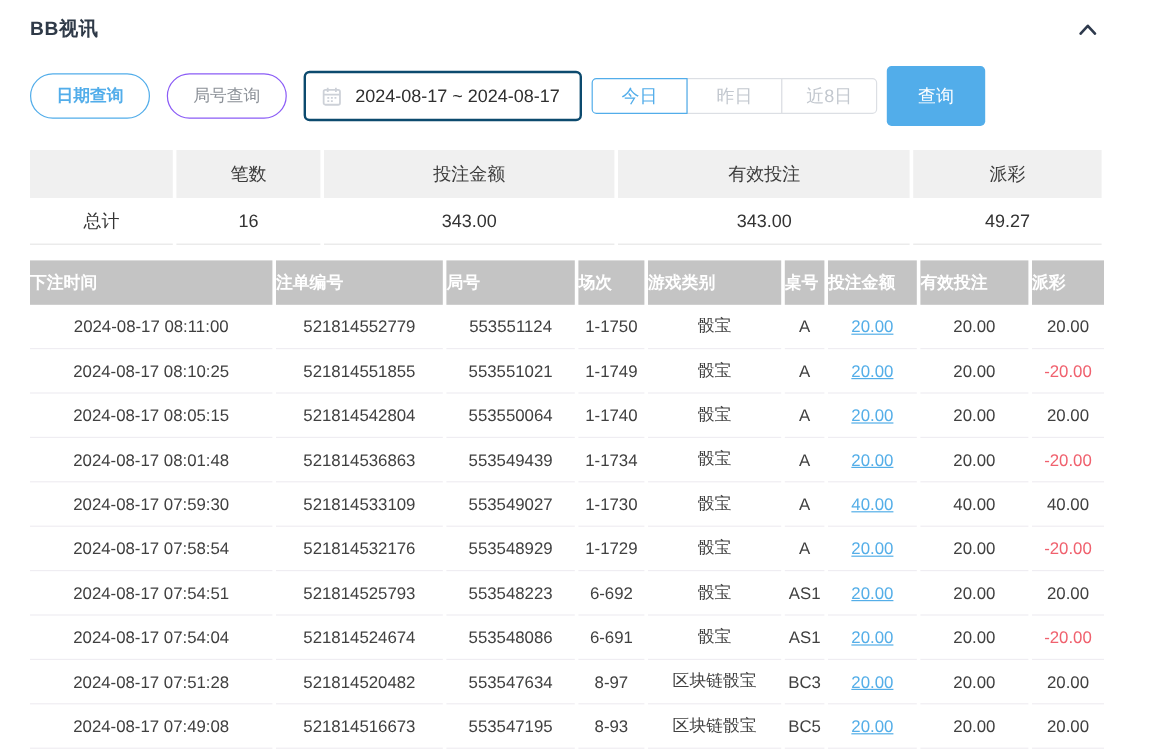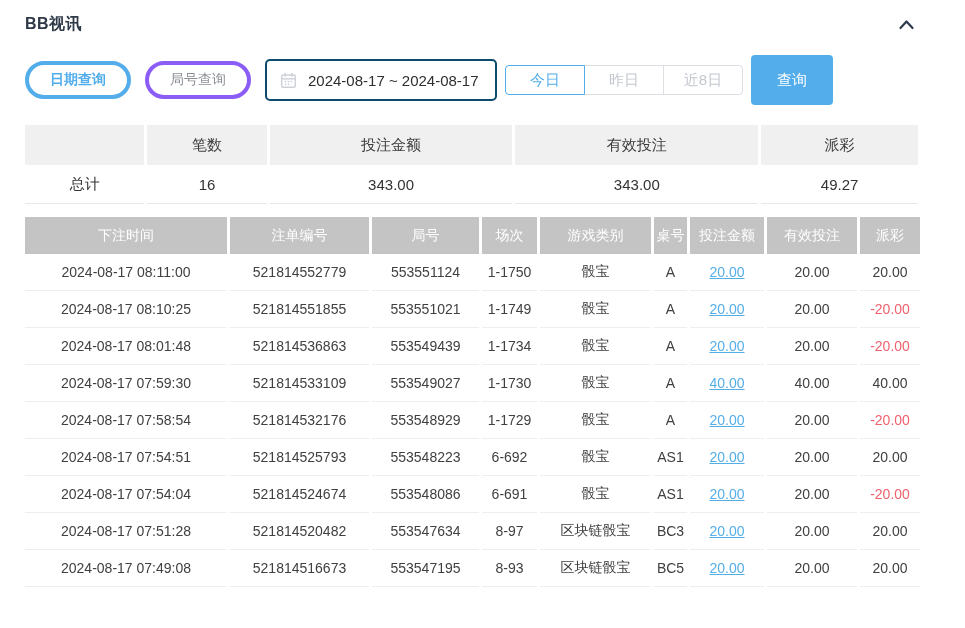--- a/index.html
+++ b/index.html
@@ -9,21 +9,21 @@
   .panel { padding: 14px 47px 0 25px; }
 
   
   .panel-header { display: flex; justify-content: space-between; align-items: center; margin-bottom: 20px; }
   .panel-title { font-size: 16px; font-weight: bold; color: #2f3a48; letter-spacing: .5px; }
   .collapse-btn { background: none; border: none; cursor: pointer; padding: 2px; line-height: 0; }
 
   
   .toolbar { display: flex; align-items: center; }
   .pill {
-    height: 38px; padding: 0 21px; background: #fff; border: 4px solid #8b5cf6;
+    height: 38px; padding: 0 21px; background: #fff; border: 1px solid #8b5cf6;
     border-radius: 19px; font-size: 14px; color: #8b9097; cursor: pointer;
     font-family: inherit;
   }
   .pill.active { border-color: var(--accent); color: var(--accent); font-weight: bold; }
   .pill + .pill { margin-left: 14px; }
 
   .date-input {
     display: flex; align-items: center; gap: 11px; width: 232px; height: 42px;
     margin-left: 14px; padding: 0 13px; border: 2px solid #0c4a6e; border-radius: 5px;
     background: #fff; cursor: pointer;
@@ -51,21 +51,21 @@
           width: calc(100% + 6px); margin-left: -3px; margin-right: -3px; }
 
   .summary { margin-top: 20px; }
   .summary thead th { background: var(--summary_header_bg); height: 40px; font-weight: normal;
                       font-size: 15px; color: #3c3c3c; text-align: center; }
   .summary tbody th, .summary tbody td { height: 39px; border-bottom: 1px solid #e7e7e7;
                       font-size: 15px; color: #333; font-weight: normal; text-align: center; }
 
   .records { margin-top: 13px; }
   .records thead th { background: var(--records_header_bg); color: #fff; font-size: 14px;
-                      font-weight: normal; height: 37px; text-align: center; }
+                      font-weight: bold; height: 37px; text-align: left; }
   .records tbody td { height: 37px; border-bottom: 1px solid #efedf2; font-size: 14px;
                       color: #404040; text-align: center; white-space: nowrap; }
   .records td.amt-link { color: var(--link); text-decoration: underline; cursor: pointer; }
   .records td.neg { color: var(--negative); }
 </style>
 </head>
 <body>
 
 <div class="panel">
 
@@ -176,20 +176,31 @@
           <td>521814551855</td>
           <td>553551021</td>
           <td>1-1749</td>
           <td>骰宝</td>
           <td>A</td>
           <td class="amt-link">20.00</td>
           <td>20.00</td>
           <td class="neg">-20.00</td>
         </tr>
         <tr>
+          <td>2024-08-17 08:05:15</td>
+          <td>521814542804</td>
+          <td>553550064</td>
+          <td>1-1740</td>
+          <td>骰宝</td>
+          <td>A</td>
+          <td class="amt-link">20.00</td>
+          <td>20.00</td>
+          <td>20.00</td>
+        </tr>
+        <tr>
           <td>2024-08-17 08:01:48</td>
           <td>521814536863</td>
           <td>553549439</td>
           <td>1-1734</td>
           <td>骰宝</td>
           <td>A</td>
           <td class="amt-link">20.00</td>
           <td>20.00</td>
           <td class="neg">-20.00</td>
         </tr>

